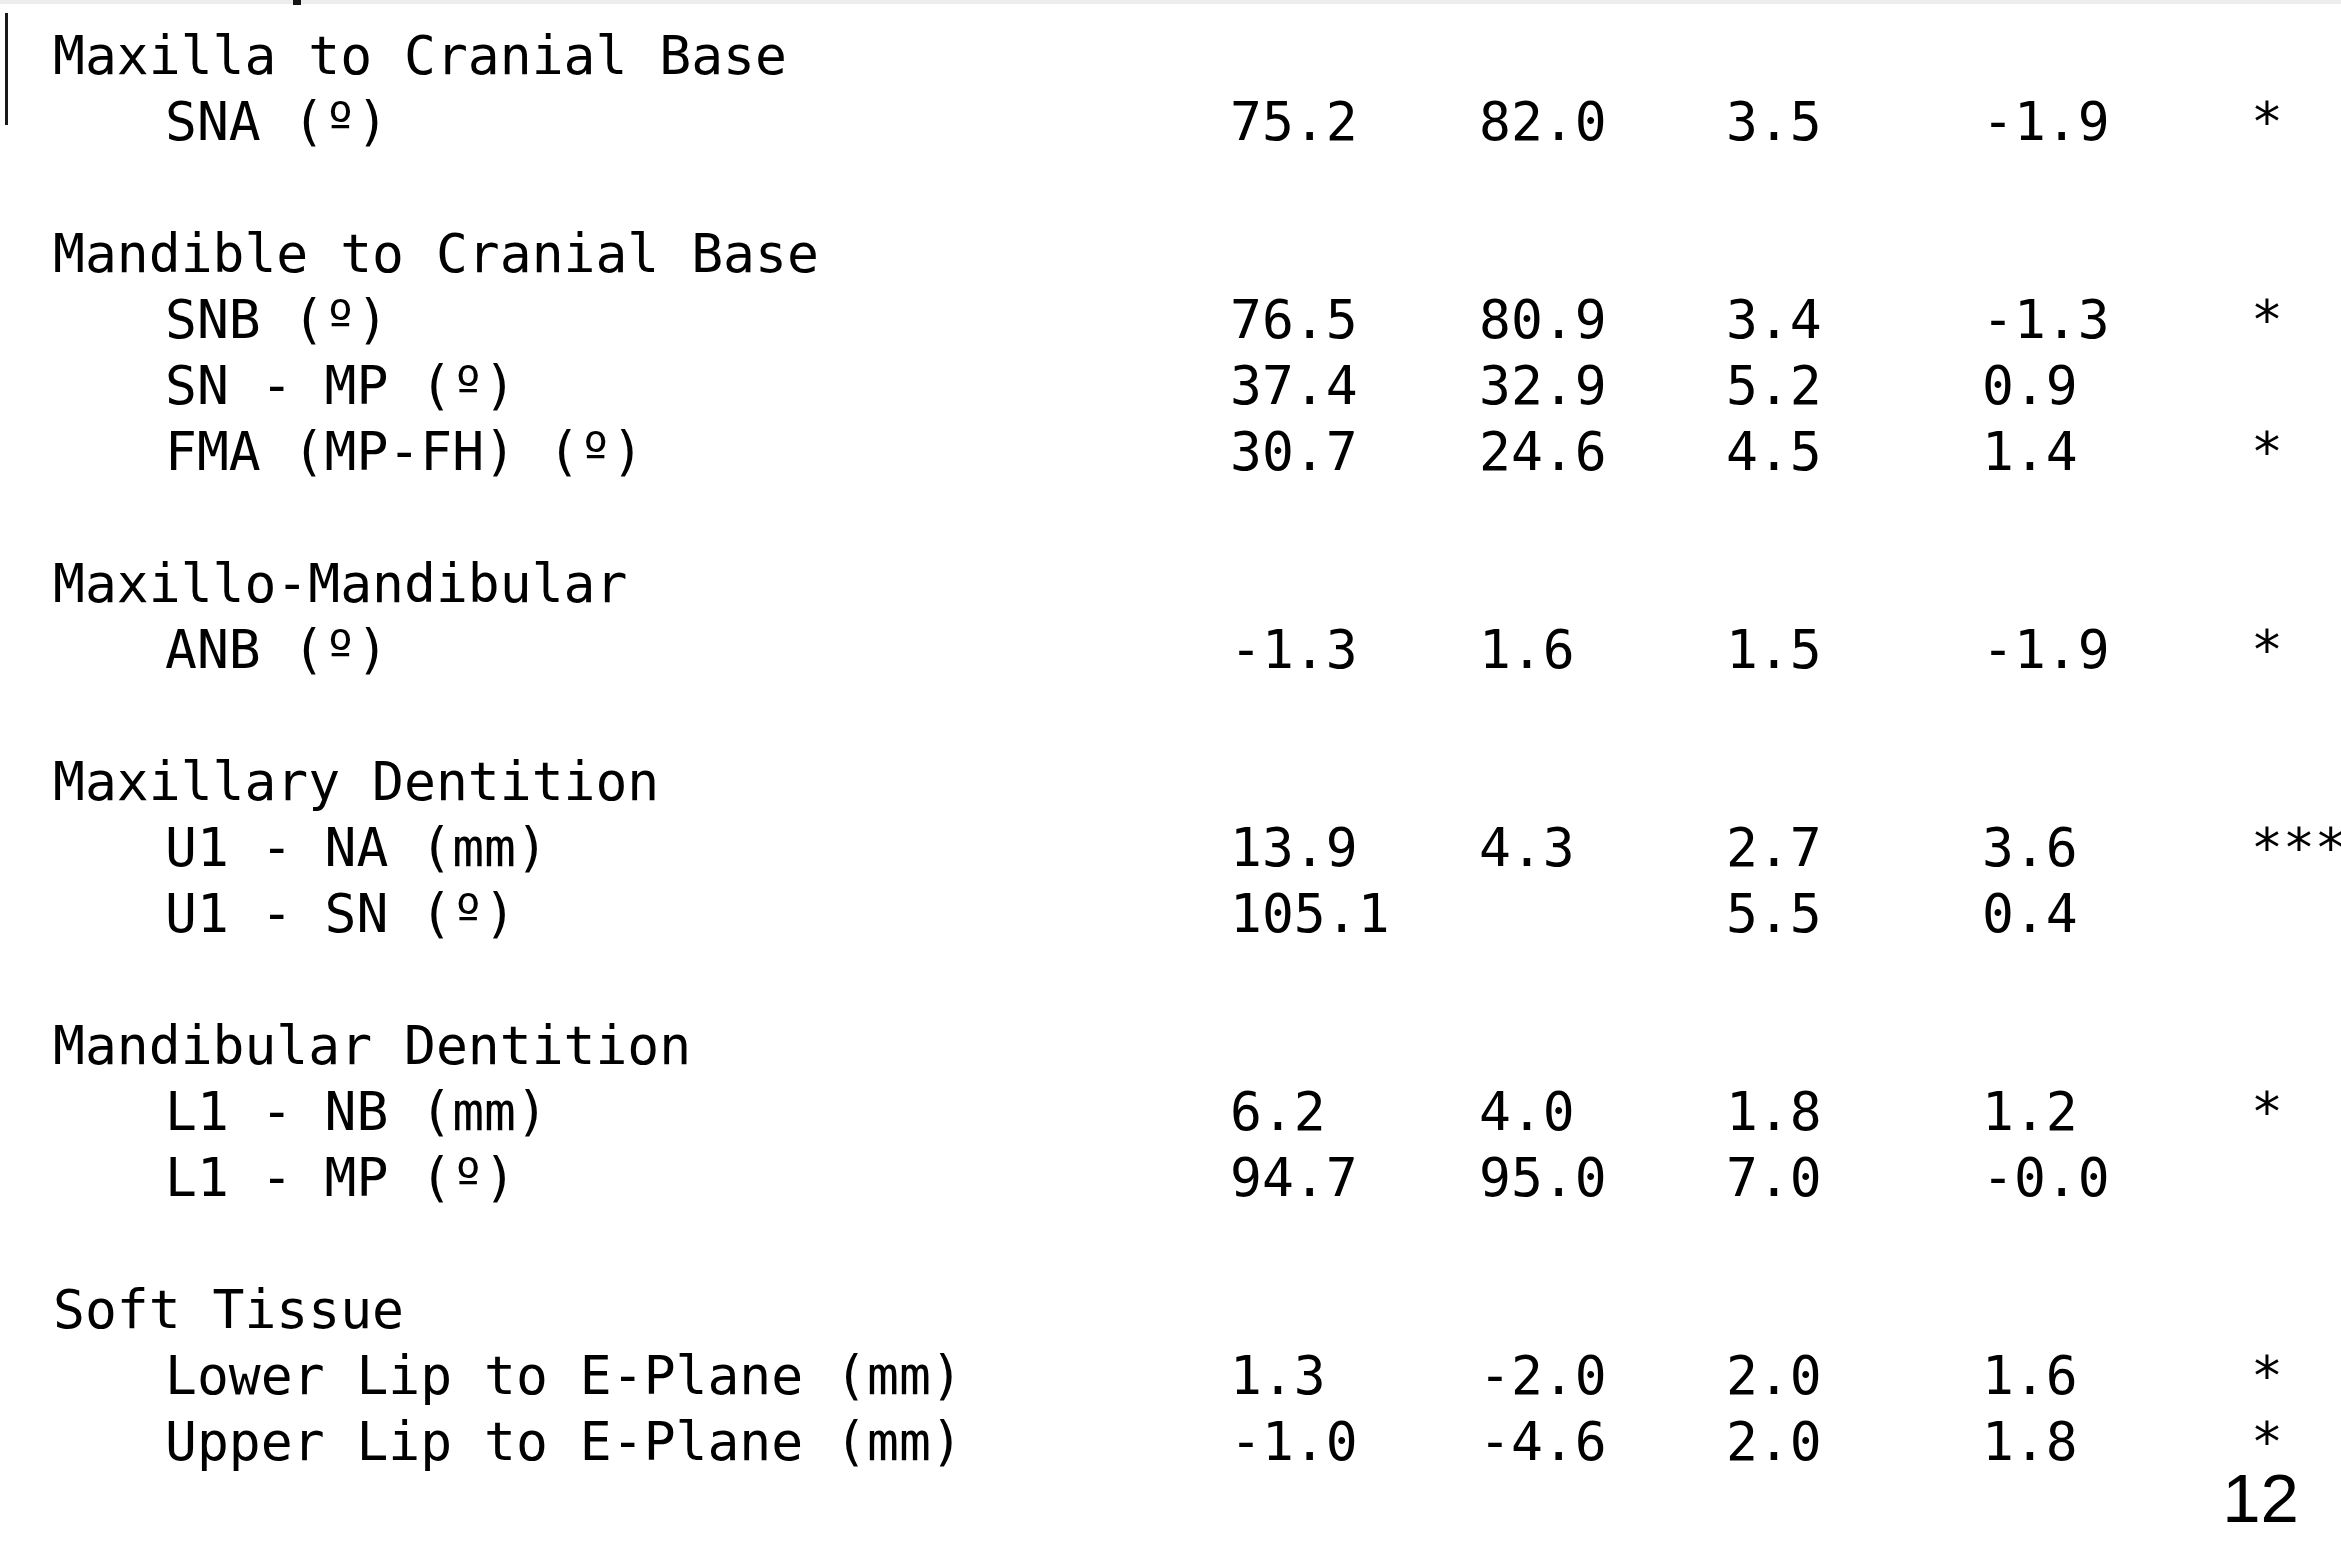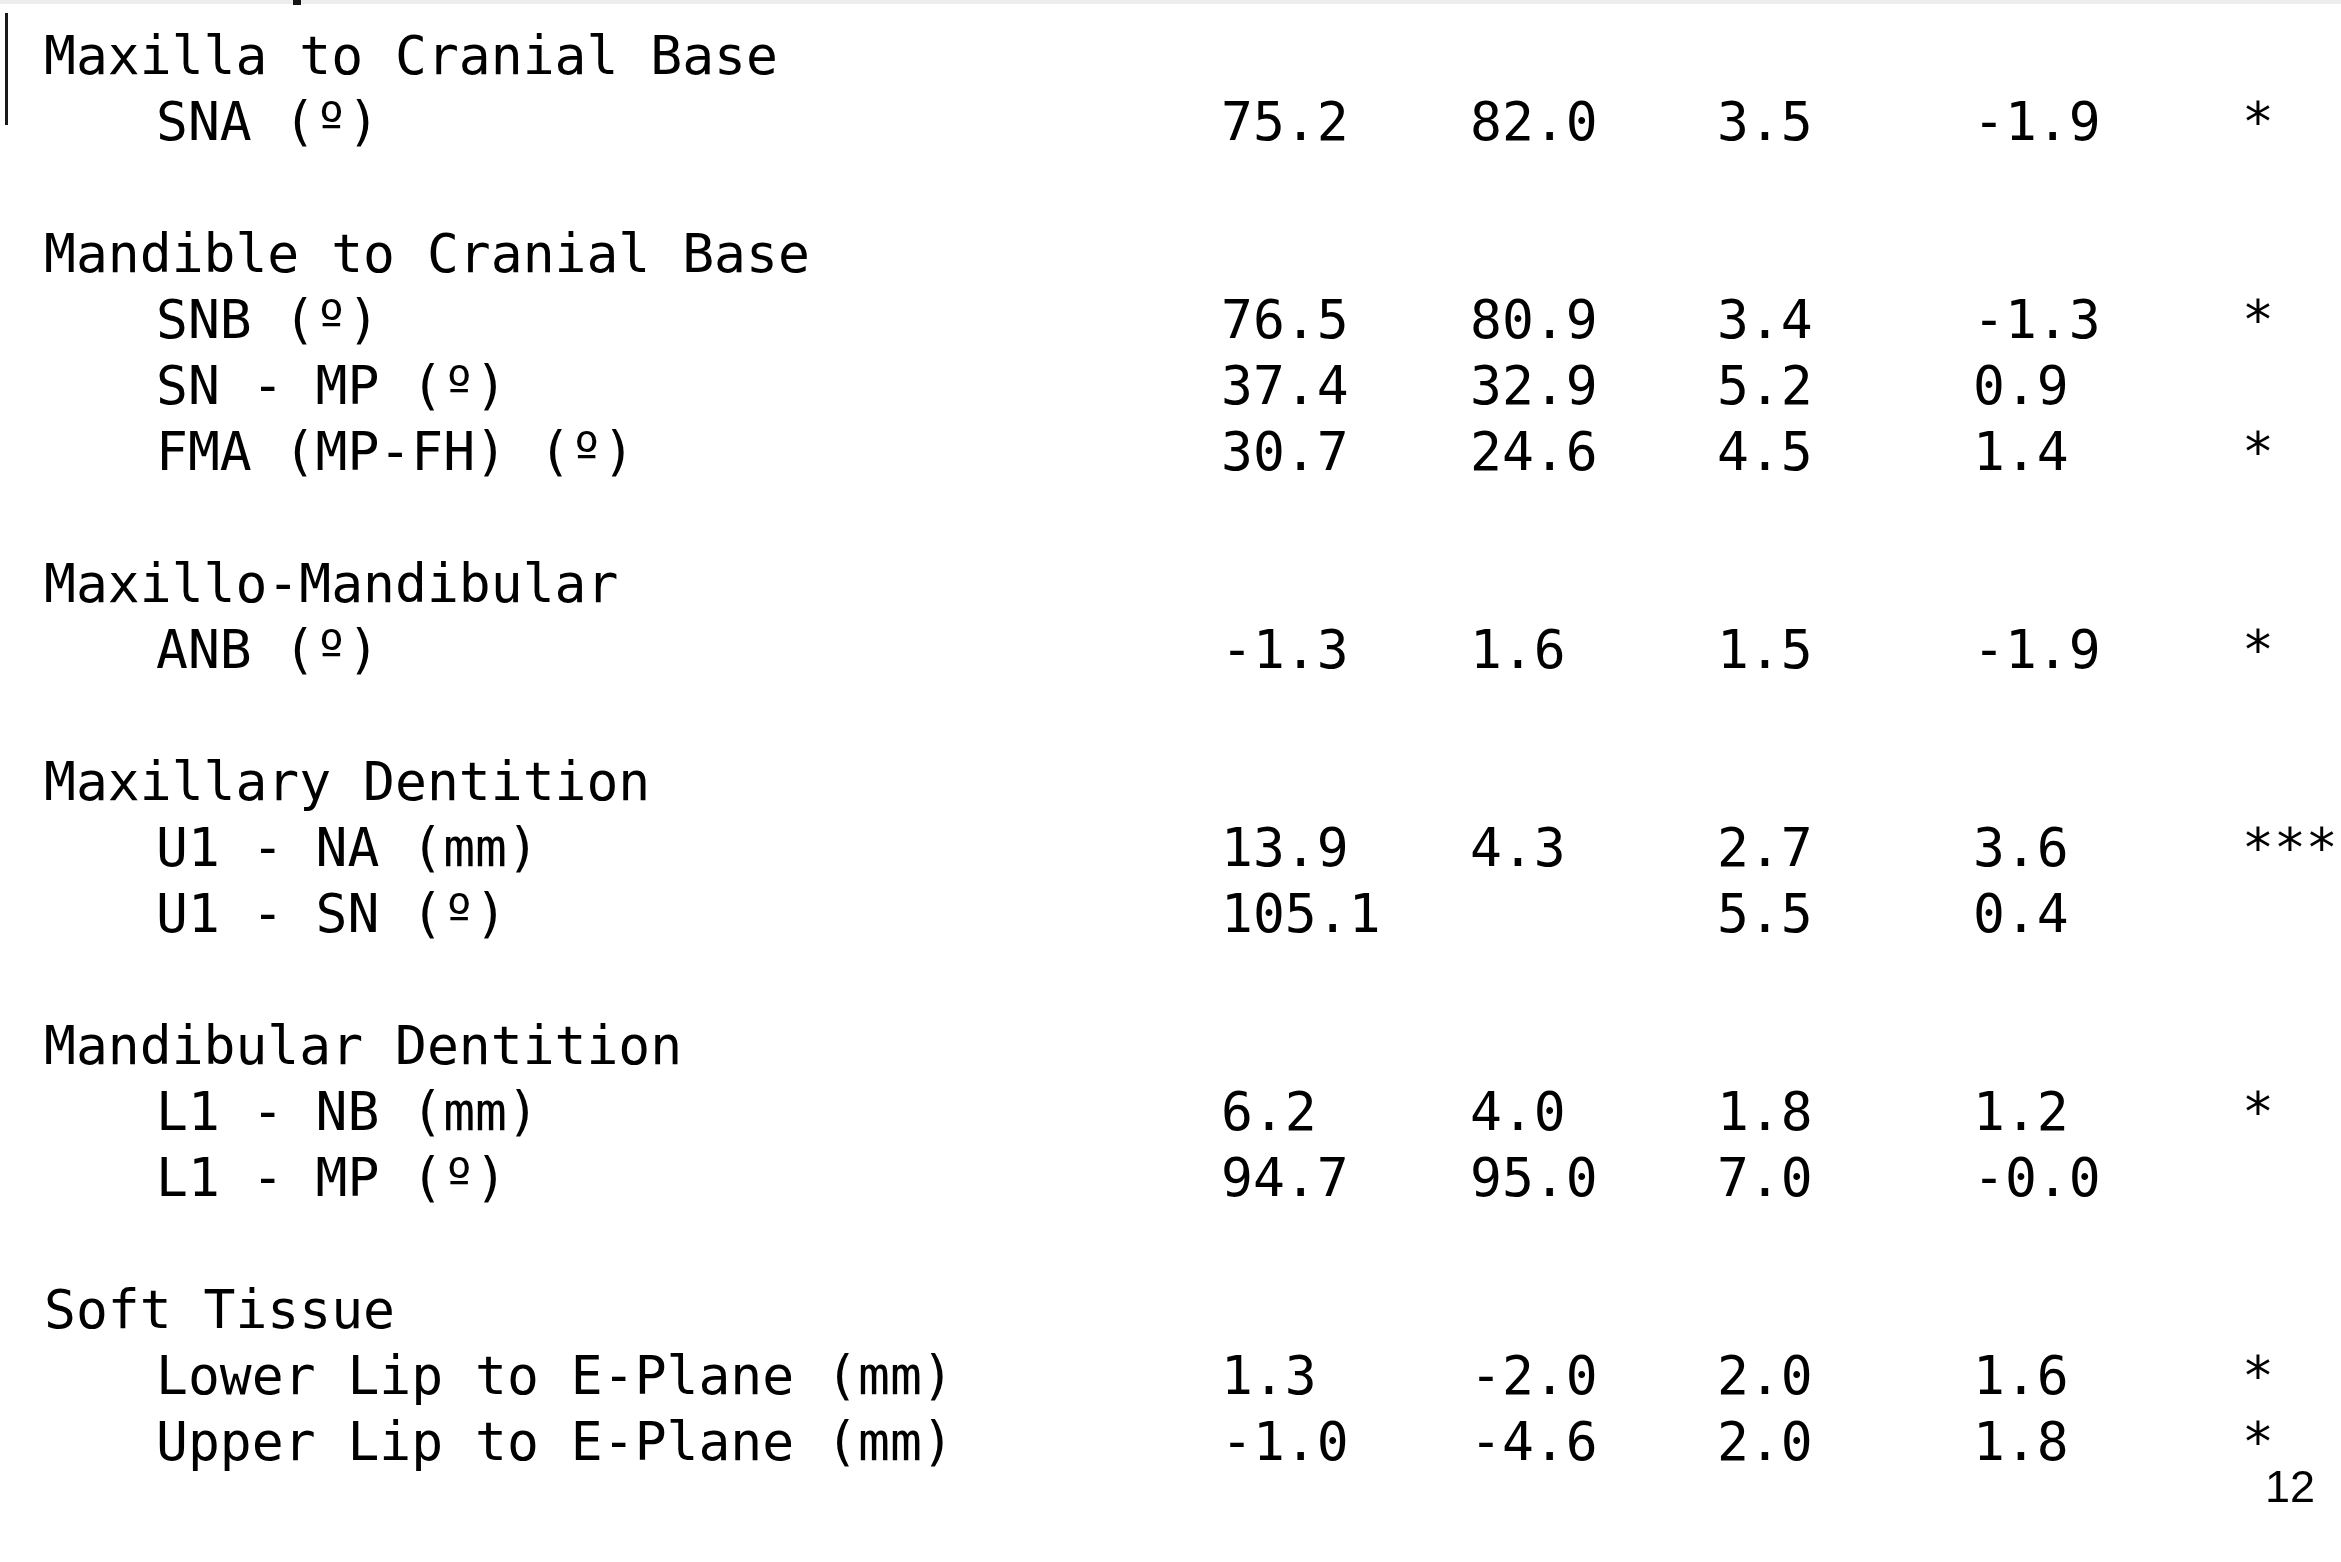--- a/index.html
+++ b/index.html
@@ -20,42 +20,42 @@
     position: absolute; left: 5px; top: 13.4px;
     width: 3.3px; height: 112px;
     background: #1a1a1a;
   }
   .top-tick {
     position: absolute; left: 293px; top: 0;
     width: 8.4px; height: 5px;
     background: #141414;
   }
   .report {
-    position: absolute; top: 23.4px; left: 7px;
+    position: absolute; top: 23.4px; left: 16px;
     width: 2231px;
   }
   .line {
     position: relative;
     height: 66px;
     font-size: 53px;
     line-height: 66px;
     white-space: pre;
   }
   .lab { position: absolute; left: 37px; }
   .line.indent .lab { left: 133px; margin-left: 16px; }
   .num { position: absolute; text-align: left; }
   .c0 { left: 1214px; width: 249px; }
   .c1 { left: 1463px; width: 247px; }
   .c2 { left: 1710px; width: 244px; }
   .c3 { left: 1966px; width: 247px; }
   .mk { position: absolute; left: 2235px; width: 134px; text-align: left; }
   .page-number {
-    position: absolute; top: 1464px; right: 27px;
+    position: absolute; top: 1464px; right: 43px;
     font-family: "Liberation Sans", sans-serif;
-    font-size: 45px; line-height: 1;
+    font-size: 69px; line-height: 1;
     color: #000000;
   }
 </style>
 </head>
 <body>
 
 <div>
   <div class="top-band"></div>
   <div class="left-mark"></div>
   <div class="top-tick"></div>

